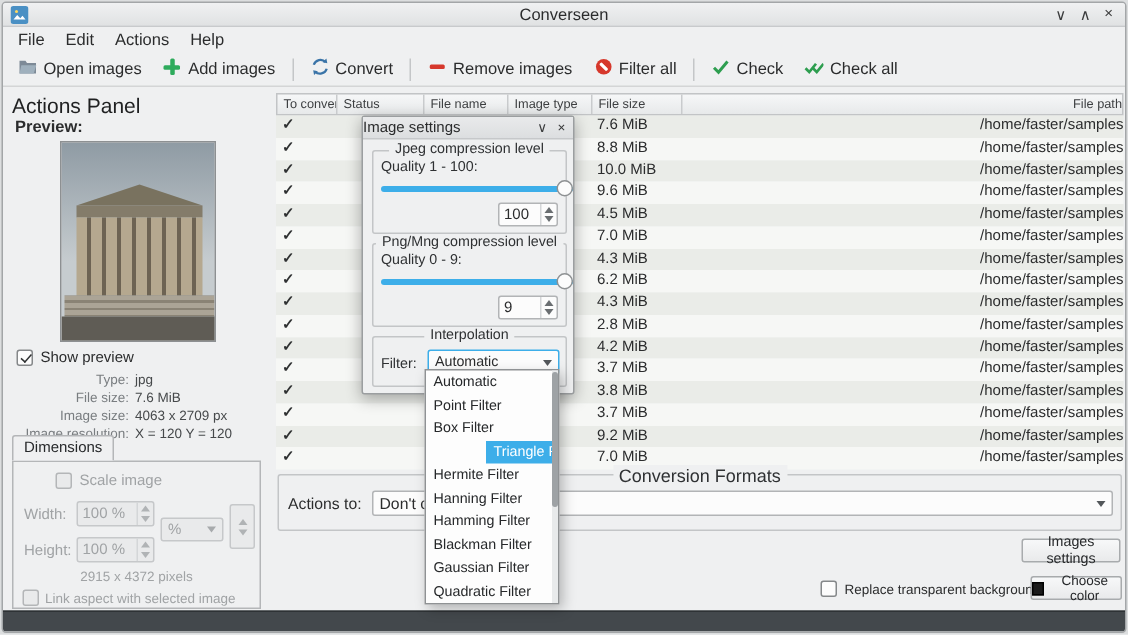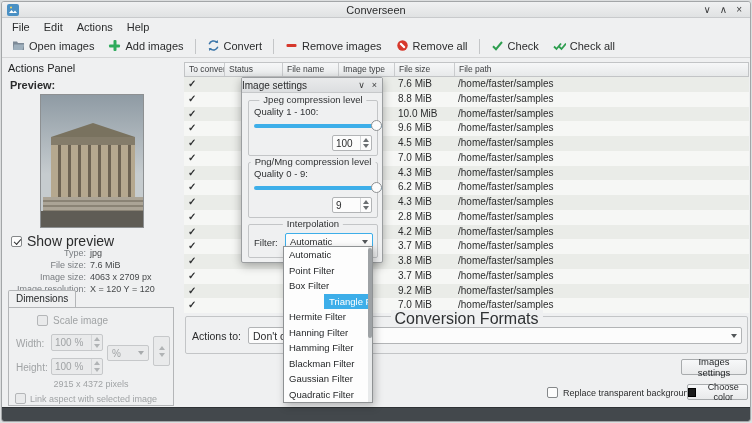--- a/index.html
+++ b/index.html
@@ -19,21 +19,21 @@
   .menubar { height:17px; display:flex; align-items:center; padding-left:3px; font-size:11px; }
   .menu-item { padding:1px 7px; }
 
   
   .toolbar { height:23px; display:flex; align-items:center; padding-left:4px; gap:2px; border-bottom:1px solid #d4d5d6; }
   .tbtn { display:flex; align-items:center; gap:4px; font-size:11px; padding:2px 6px; background:transparent; border:0; font-family:inherit; color:#2b2c2d; }
   .vsep { width:1px; height:15px; background:#c4c6c8; margin:0 3px; }
 
   
   .panel { position:absolute; left:4px; top:58px; width:174px; height:346px; }
-  .panel-h { font-size:11px; padding:2px 2px; color:#1f2021; }
+  .panel-h { font-size:14px; padding:2px 2px; color:#1f2021; }
   .bold { font-weight:bold; }
   .photo { position:absolute; left:34px; top:34px; width:104px; height:134px; border:1px solid #8d9092; overflow:hidden; background:linear-gradient(#8f9ba4,#c6cccf 60%); }
   .photo .pediment { position:absolute; left:10px; top:28px; width:0; height:0; border-left:42px solid transparent; border-right:42px solid transparent; border-bottom:14px solid #79725f; }
   .photo .entab { position:absolute; left:10px; top:42px; width:84px; height:8px; background:#847c6a; }
   .photo .cols { position:absolute; left:10px; top:50px; width:84px; height:52px; background:repeating-linear-gradient(90deg,#b5a88f 0 7px,#6d6353 7px 10px); }
   .photo .steps { position:absolute; left:2px; top:102px; width:100px; height:14px; background:repeating-linear-gradient(180deg,#aba496 0 3px,#8a8375 3px 5px); }
   .photo .ground { position:absolute; left:0; top:116px; width:104px; height:18px; background:#5f5c55; }
 
   .cb { display:inline-block; width:11px; height:11px; border:1px solid #85888a; background:#fcfcfc; border-radius:2px; position:relative; flex:none; }
   .cb.checked::after { content:""; position:absolute; left:1.5px; top:2px; width:6px; height:3px; border-left:1.6px solid #2f3132; border-bottom:1.6px solid #2f3132; transform:rotate(-48deg); }
@@ -65,26 +65,26 @@
   .combo.disabled .arr { border-top-color:#a7aaac; }
 
   
   .thead { position:absolute; left:182px; top:60px; width:565px; height:15px; display:flex; background:linear-gradient(#f6f7f8,#e7e9ea); border:1px solid #c2c4c6; border-left:1px solid #c2c4c6; font-size:8.5px; color:#3c3e40; }
   .th { padding-left:4px; line-height:13px; border-right:1px solid #c9cbcd; overflow:hidden; white-space:nowrap; }
   .rows { position:absolute; left:182px; top:75px; width:565px; }
   .trow { display:flex; height:14.75px; line-height:14.75px; font-size:10px; overflow:hidden; }
   .trow:nth-child(odd) { background:#eaece8; }
   .trow:nth-child(even) { background:#f6f7f5; }
   .cell { padding-left:4px; overflow:hidden; white-space:nowrap; flex:none; }
-  .c0{width:40px;} .c1{width:58px;} .c2{width:56px;} .c3{width:56px;} .c4{width:60px;} .c5{flex:1;}
+  .c0{width:40px;} .c1{width:58px;} .c2{width:56px;} .c3{width:56px;} .c4{width:60px;} .c5{flex:1;text-align:right;}
   .chk { font-weight:bold; color:#2f3132; font-size:10px; }
 
   
   .grp { position:absolute; border:1px solid #c3c5c7; border-radius:2px; }
-  .legend { position:absolute; top:-7px; left:50%; transform:translateX(-50%); background:#eff0f1; padding:0 4px; font-size:16px; white-space:nowrap; color:#2f3133; }
+  .legend { position:absolute; top:-7px; left:50%; transform:translateX(-50%); background:#eff0f1; padding:0 4px; font-size:12px; white-space:nowrap; color:#2f3133; }
 
   
   .btn { display:flex; align-items:center; justify-content:center; gap:3px; background:linear-gradient(#f7f8f9,#e9eaeb); border:1px solid #a8abad; border-radius:2px; font-size:9.5px; font-family:inherit; color:#26282a; }
 
   
   .dialog { position:absolute; left:239px; top:75px; width:142px; height:186px; background:#eff0f1; border:1px solid #9b9ea0; box-shadow:0 3px 10px rgba(0,0,0,.3); z-index:20; border-radius:2px; }
   .dlg-title { height:15px; display:flex; align-items:center; background:linear-gradient(#e9eaeb,#dcdee0); border-bottom:1px solid #c6c8ca; position:relative; }
   .dlg-title .t { position:absolute; left:0; right:17px; text-align:left; font-size:10px; color:#2b2c2d; }
   .dlg-btns { margin-left:auto; display:flex; gap:7px; padding-right:5px; font-size:9px; color:#3a3b3c; z-index:2; }
   .slider { position:relative; height:13px; }
@@ -159,21 +159,21 @@
       <span><svg width="13" height="13" viewBox="0 0 13 13">
             <rect x="1.5" y="5" width="10" height="3" rx="1" fill="#d6382c"></rect>
           </svg></span>
       <span>Remove images</span>
     </button>
     <button class="tbtn">
       <span><svg width="13" height="13" viewBox="0 0 13 13">
             <circle cx="6.5" cy="6.5" r="5.2" fill="#d6382c"></circle>
             <rect x="3.2" y="5.4" width="6.6" height="2.2" rx="0.8" fill="#fff" transform="rotate(45 6.5 6.5)"></rect>
           </svg></span>
-      <span>Remove all</span>
+      <span>Filter all</span>
     </button>
     <span class="vsep"></span>
     <button class="tbtn">
       <span><svg width="13" height="13" viewBox="0 0 13 13" fill="none">
             <path d="M2 7.2l3 3L11 3" stroke="#2e9e50" stroke-width="2"></path>
           </svg></span>
       <span>Check</span>
     </button>
     <button class="tbtn">
       <span><svg width="13" height="13" viewBox="0 0 13 13" fill="none">
@@ -191,21 +191,21 @@
     <div class="photo">
       <div class="pediment"></div>
       <div class="entab"></div>
       <div class="cols"></div>
       <div class="steps"></div>
       <div class="ground"></div>
     </div>
 
     <div class="abs" style="left:5px; top:173px; display:flex; align-items:center; gap:5px;">
       <span class="cb checked"></span>
-      <span style="font-size:14px;">Show preview</span>
+      <span style="font-size:10px;">Show preview</span>
     </div>
 
     <div class="info-grid">
       <span class="lab">Type:</span>
       <span class="val">jpg</span>
       <span class="lab">File size:</span>
       <span class="val">7.6 MiB</span>
       <span class="lab">Image size:</span>
       <span class="val">4063 x 2709 px</span>
       <span class="lab">Image resolution:</span>

